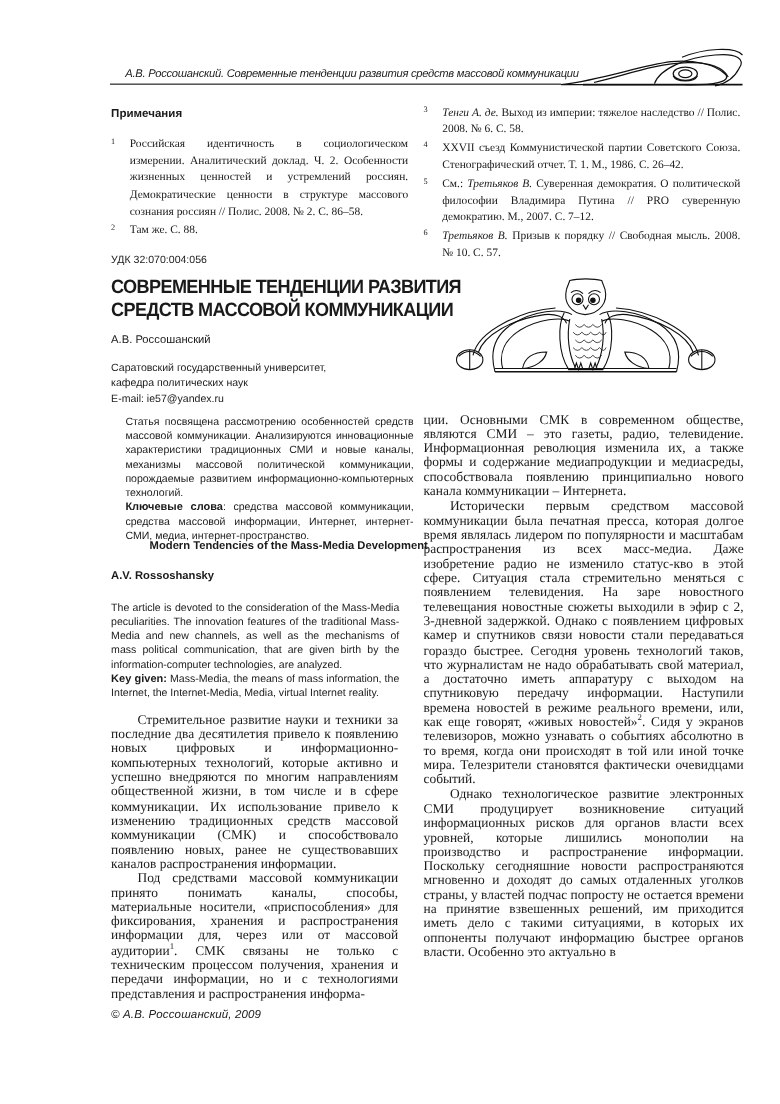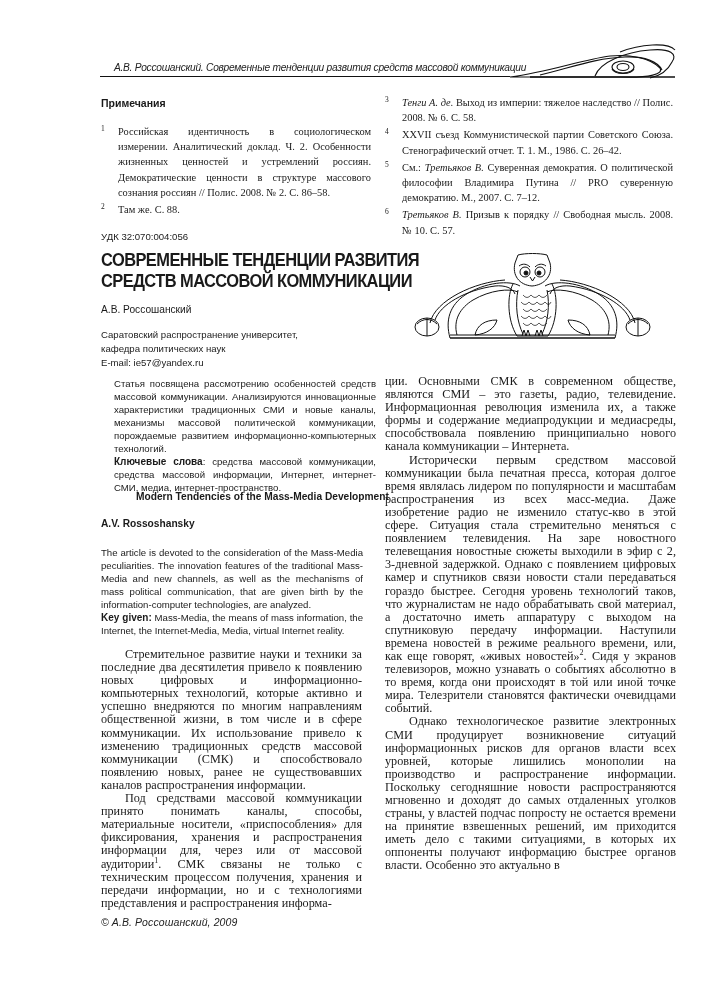--- a/index.html
+++ b/index.html
@@ -93,21 +93,21 @@
   </div>
 </div>
 
 <div class="udk sans">УДК 32:070:004:056</div>
 <div class="article-title sans">
   <div>СОВРЕМЕННЫЕ ТЕНДЕНЦИИ РАЗВИТИЯ</div>
   <div>СРЕДСТВ МАССОВОЙ КОММУНИКАЦИИ</div>
 </div>
 <div class="author sans">А.В. Россошанский</div>
 <div class="affil sans">
-  <div>Саратовский распространение университет,</div>
+  <div>Саратовский государственный университет,</div>
   <div>кафедра политических наук</div>
   <div>E-mail: ie57@yandex.ru</div>
 </div>
 
 <svg class="owl" viewBox="0 0 255 95" fill="none" stroke="#111" stroke-width="1">
 
   <path d="M45 88 L 210 88" stroke-width="1.3"></path>
   <path d="M45 85 L 210 85"></path>
 
   <path d="M45 88 C 40 70, 45 55, 60 45 C 80 32, 105 30, 115 36"></path>

